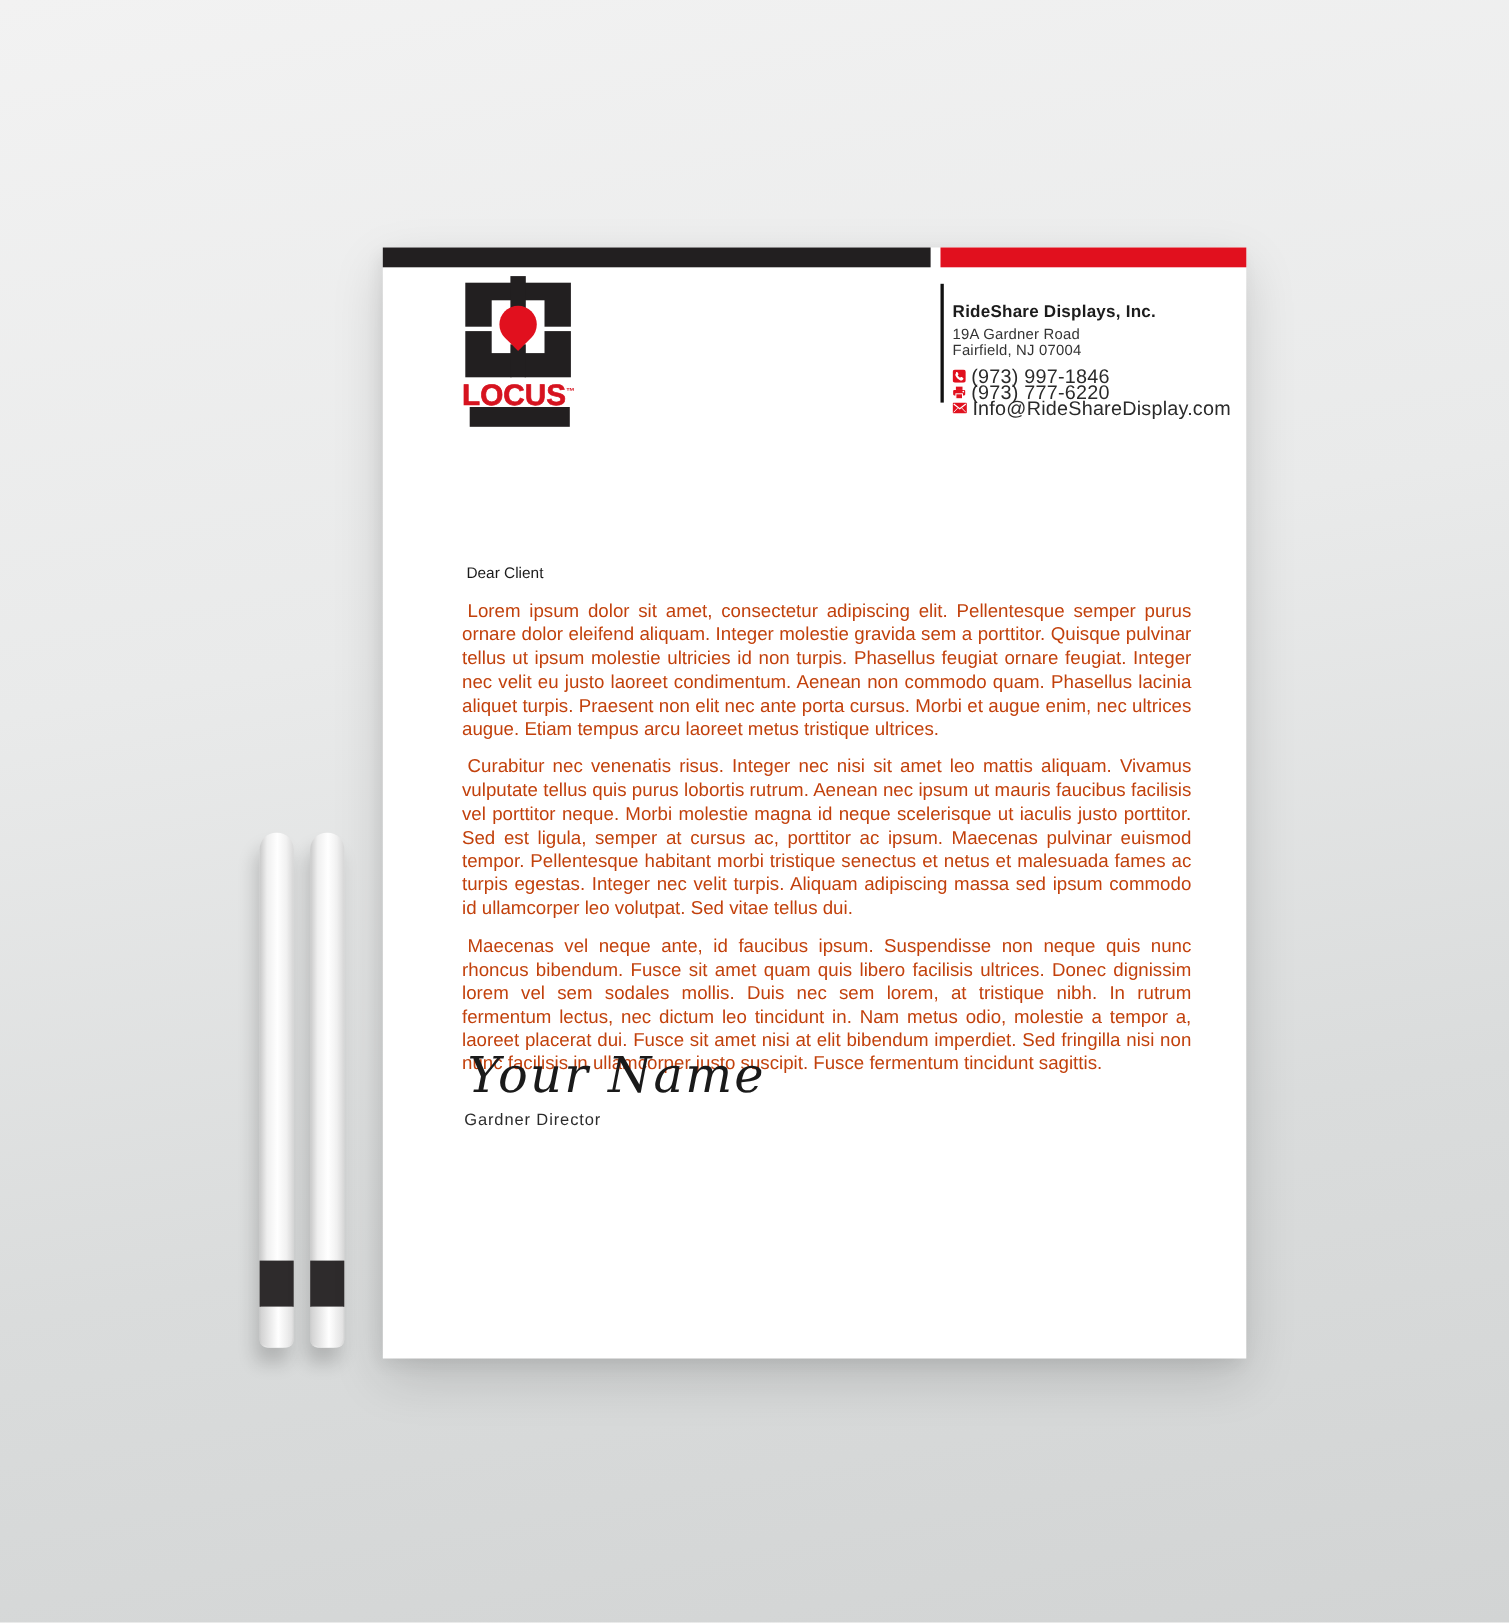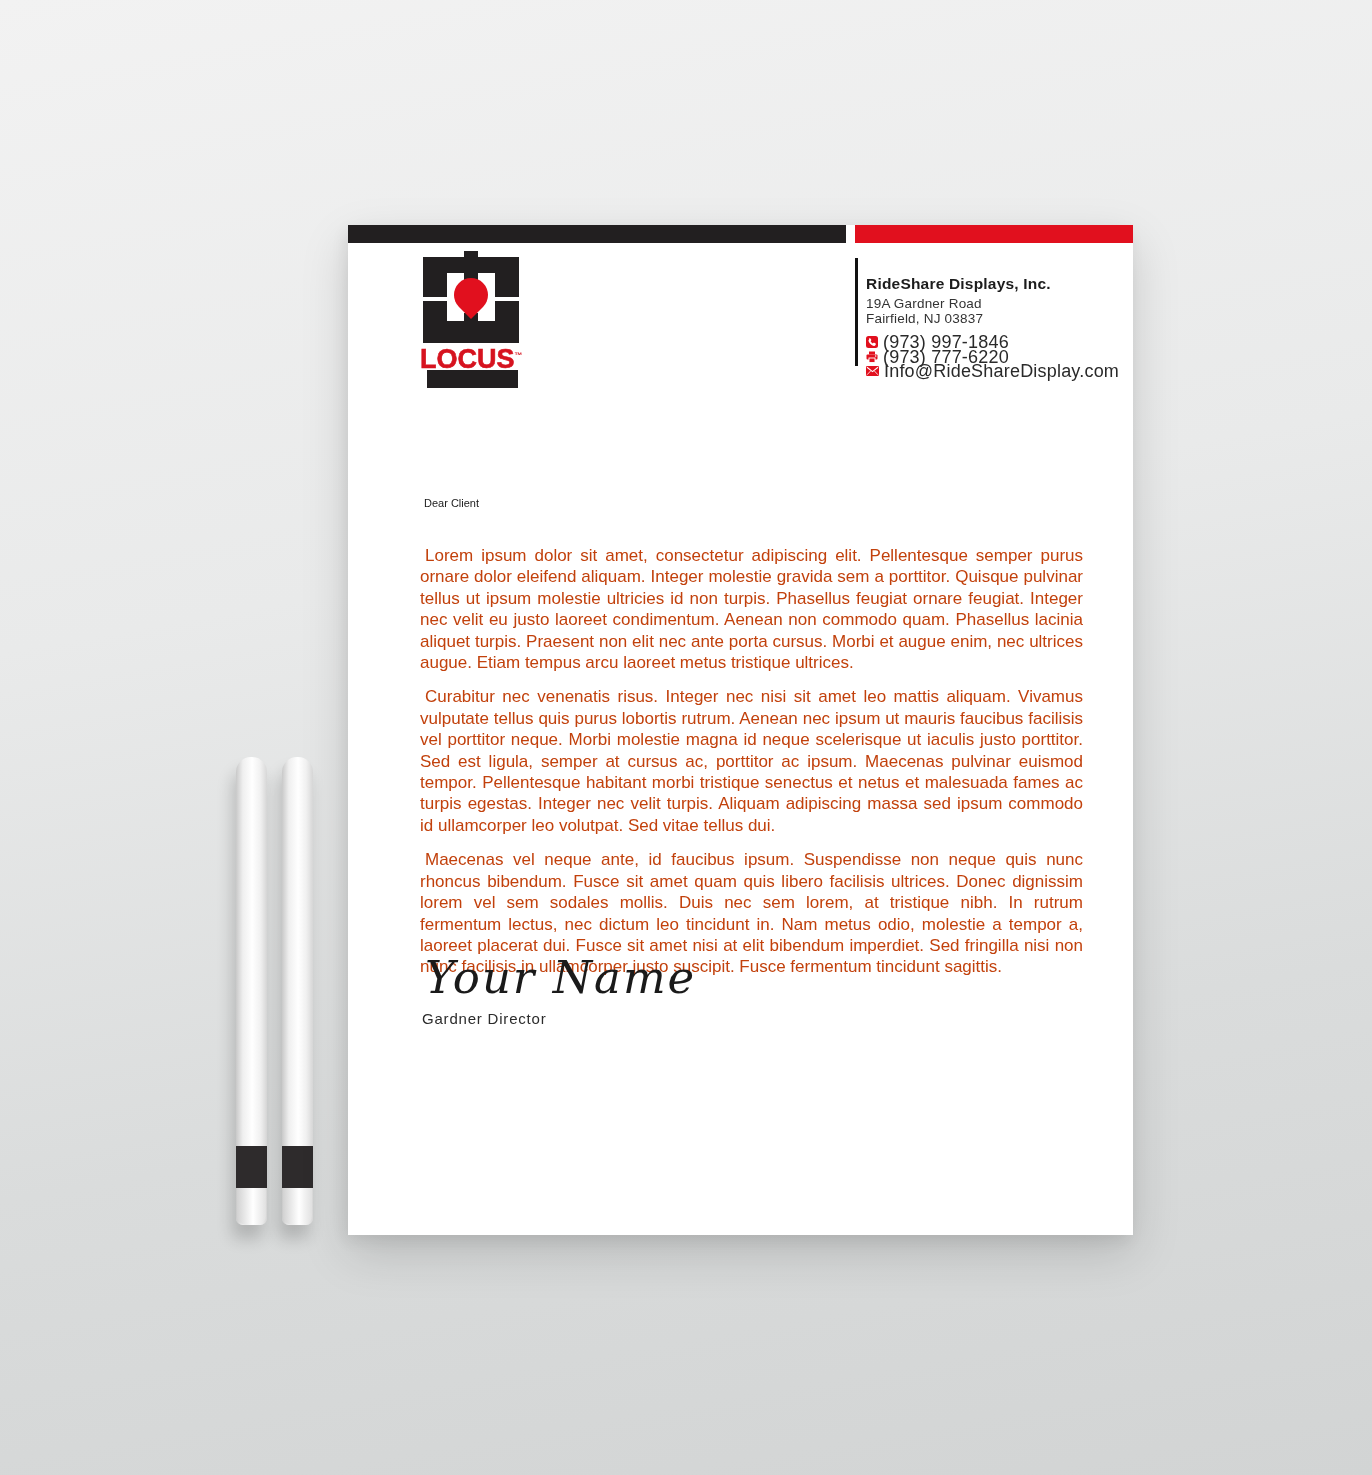--- a/index.html
+++ b/index.html
@@ -68,21 +68,21 @@
   
   .divider { position:absolute; left:507px; top:33px; width:3px; height:108px; background:#111111; }
   .company { position:absolute; left:518px; top:50px; width:240px; color:#1c1c1c; }
   .company-name { font-size:15.5px; font-weight:bold; letter-spacing:0.2px; margin-bottom:4px; }
   .company-addr { font-size:13.5px; line-height:14.5px; color:#333333; letter-spacing:0.2px; }
   .contact-rows { margin-top:9px; }
   .contact-row { display:flex; align-items:center; gap:5px; font-size:18px; line-height:14.6px; color:#2a2a2a; letter-spacing:0.2px; }
   .contact-row svg { flex:0 0 auto; display:block; }
 
   
-  .salutation { position:absolute; left:76px; top:272px; font-size:11px; color:#1b1b1b; }
+  .salutation { position:absolute; left:76px; top:287px; font-size:14px; color:#1b1b1b; }
   .letter-body { position:absolute; left:72px; top:320px; width:663px; }
   .letter-body p {
     font-size:17px; line-height:21.4px; text-align:justify;
     color:#c2410c; margin-bottom:13px; text-indent:5px;
   }
   .sig-name {
     position:absolute; left:77px; top:726px;
     font-family:"DejaVu Serif", serif; font-style:italic;
     font-size:45px; line-height:54px; color:#1a1a1a; letter-spacing:2px;
   }
@@ -121,21 +121,21 @@
       <div class="map-pin"></div>
     </div>
     <div class="logo-word"><span>LOCUS</span><sup>™</sup></div>
     <div class="logo-bar"></div>
   </div>
 
   <div class="divider"></div>
   <div class="company">
     <div class="company-name">RideShare Displays, Inc.</div>
     <div class="company-addr">19A Gardner Road</div>
-    <div class="company-addr">Fairfield, NJ 03837</div>
+    <div class="company-addr">Fairfield, NJ 07004</div>
     <div class="contact-rows">
       <div class="contact-row">
         <svg width="12" height="12" viewBox="0 0 12 12">
             <rect x="0" y="0" width="12" height="12" rx="2.5" fill="#e1101e"></rect>
             <path d="M3.1 2.5c.5-.5 1.3-.4 1.6.2l.5 1c.2.4.1.8-.2 1.1l-.4.4c.5.9 1.3 1.7 2.2 2.2l.4-.4c.3-.3.7-.4 1.1-.2l1 .5c.6.3.7 1.1.2 1.6l-.5.5c-.5.5-1.2.6-1.9.4-2-.8-3.7-2.5-4.5-4.5-.2-.7-.1-1.4.5-1.9z" fill="#ffffff"></path>
           </svg>
         <span>(973) 997-1846</span>
       </div>
       <div class="contact-row">
         <svg width="12" height="12" viewBox="0 0 12 12">

